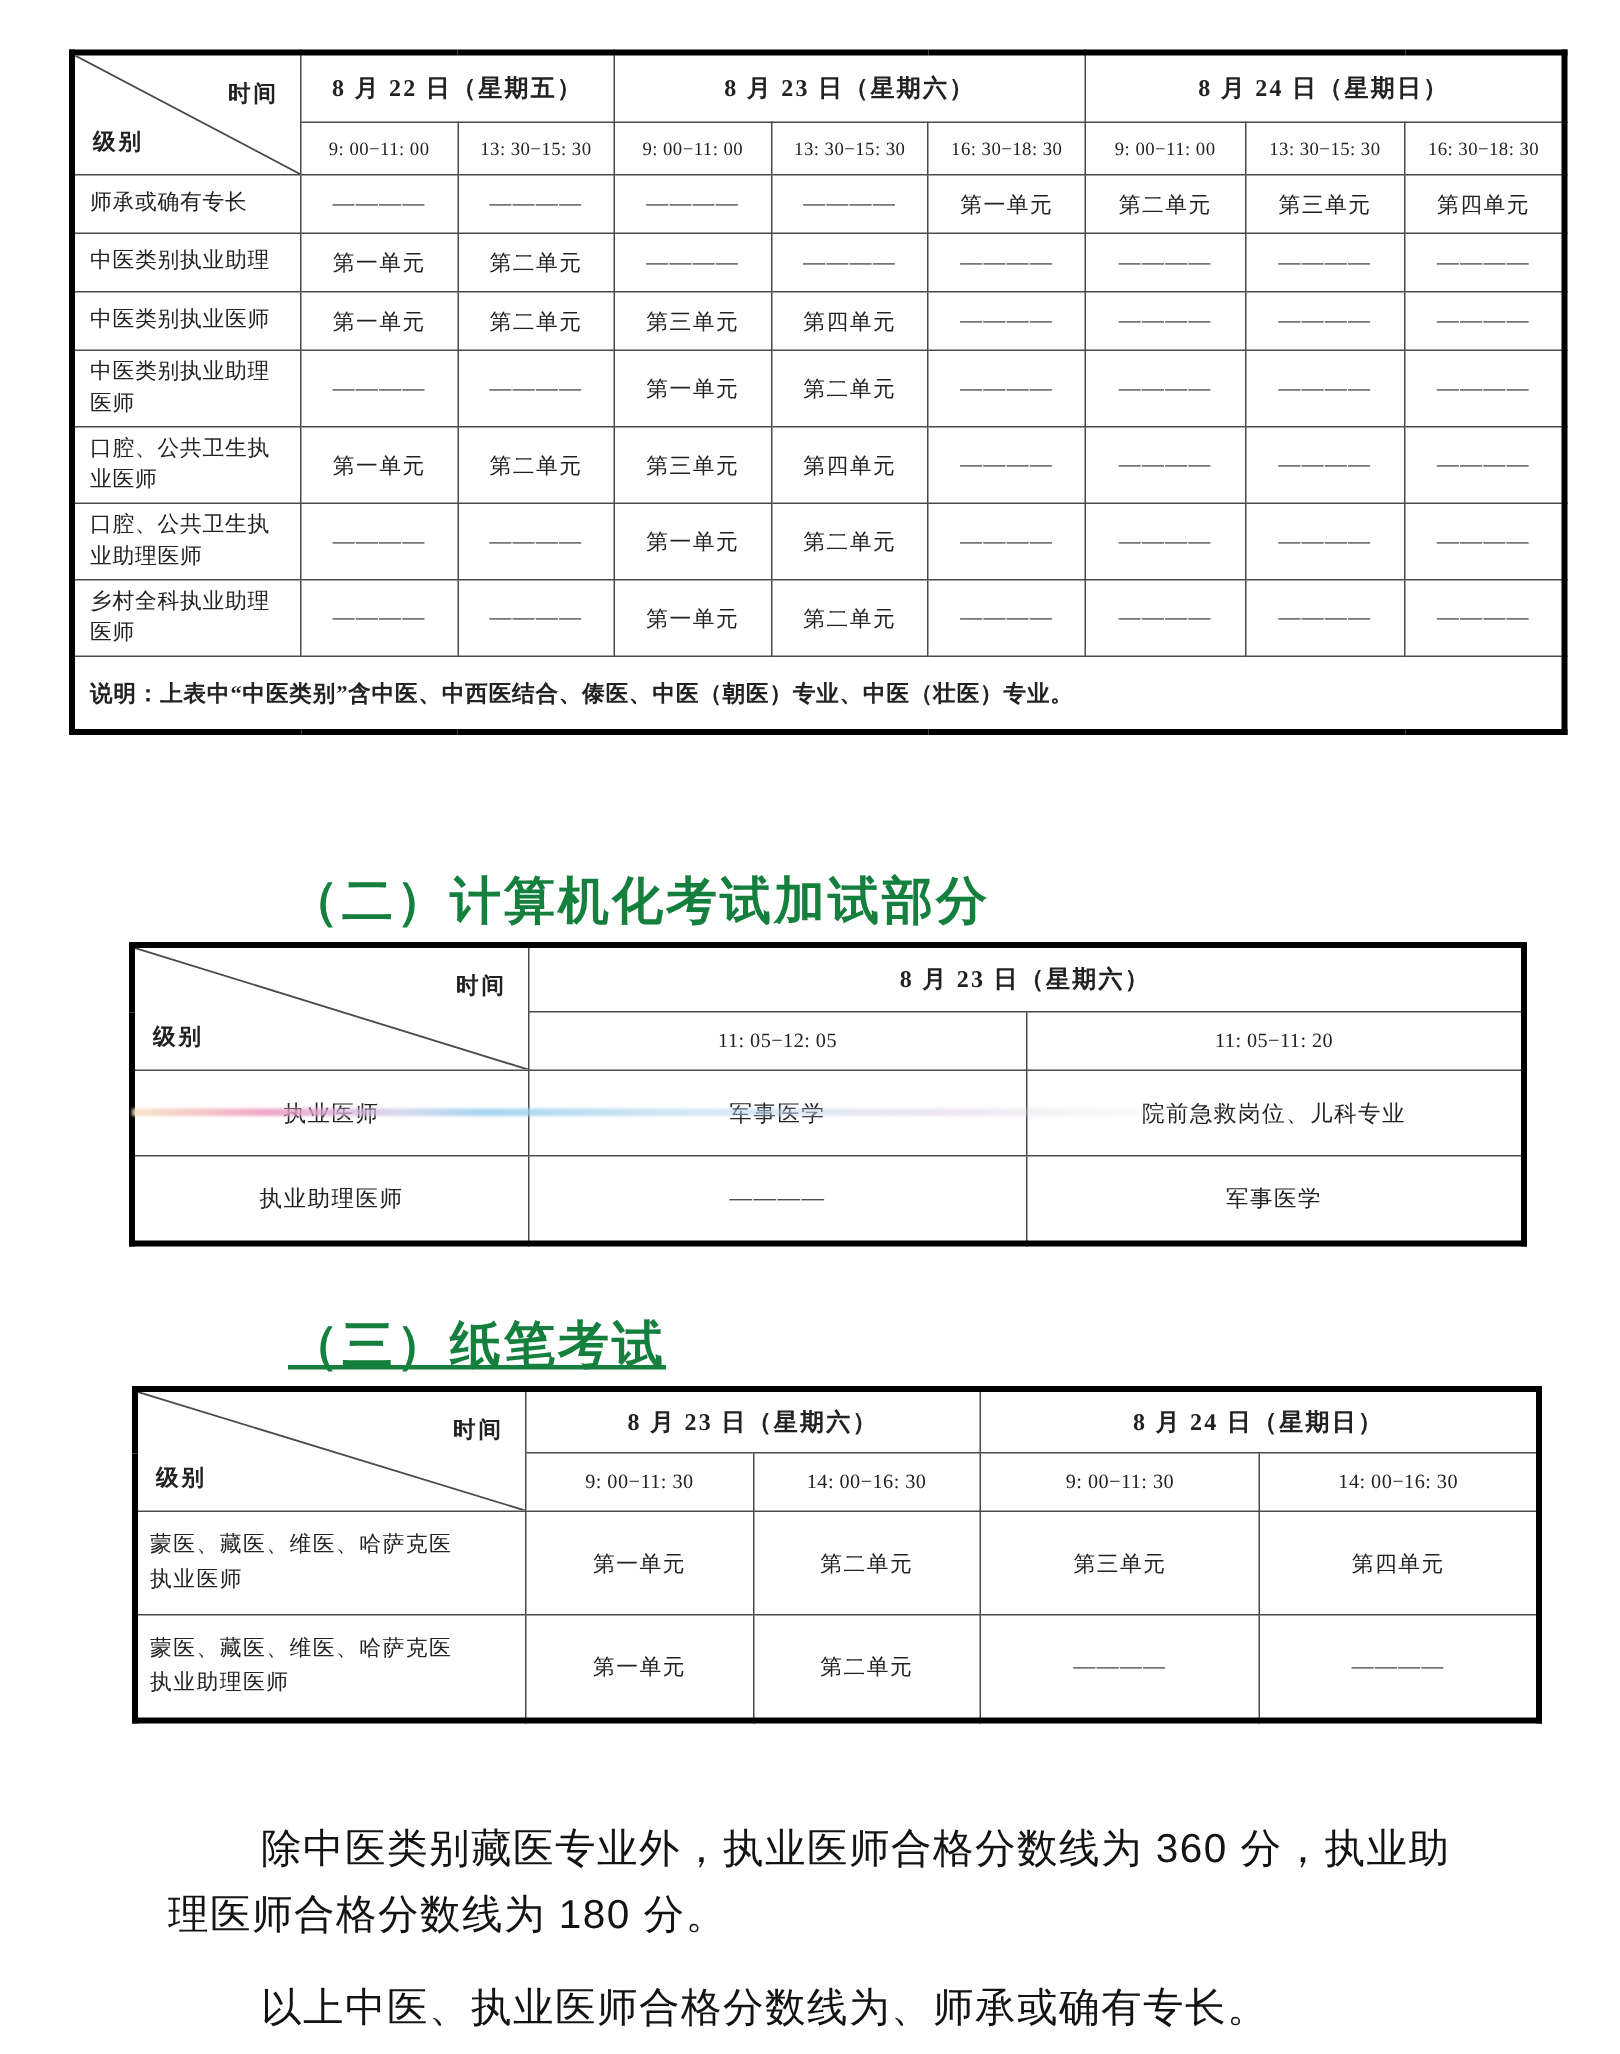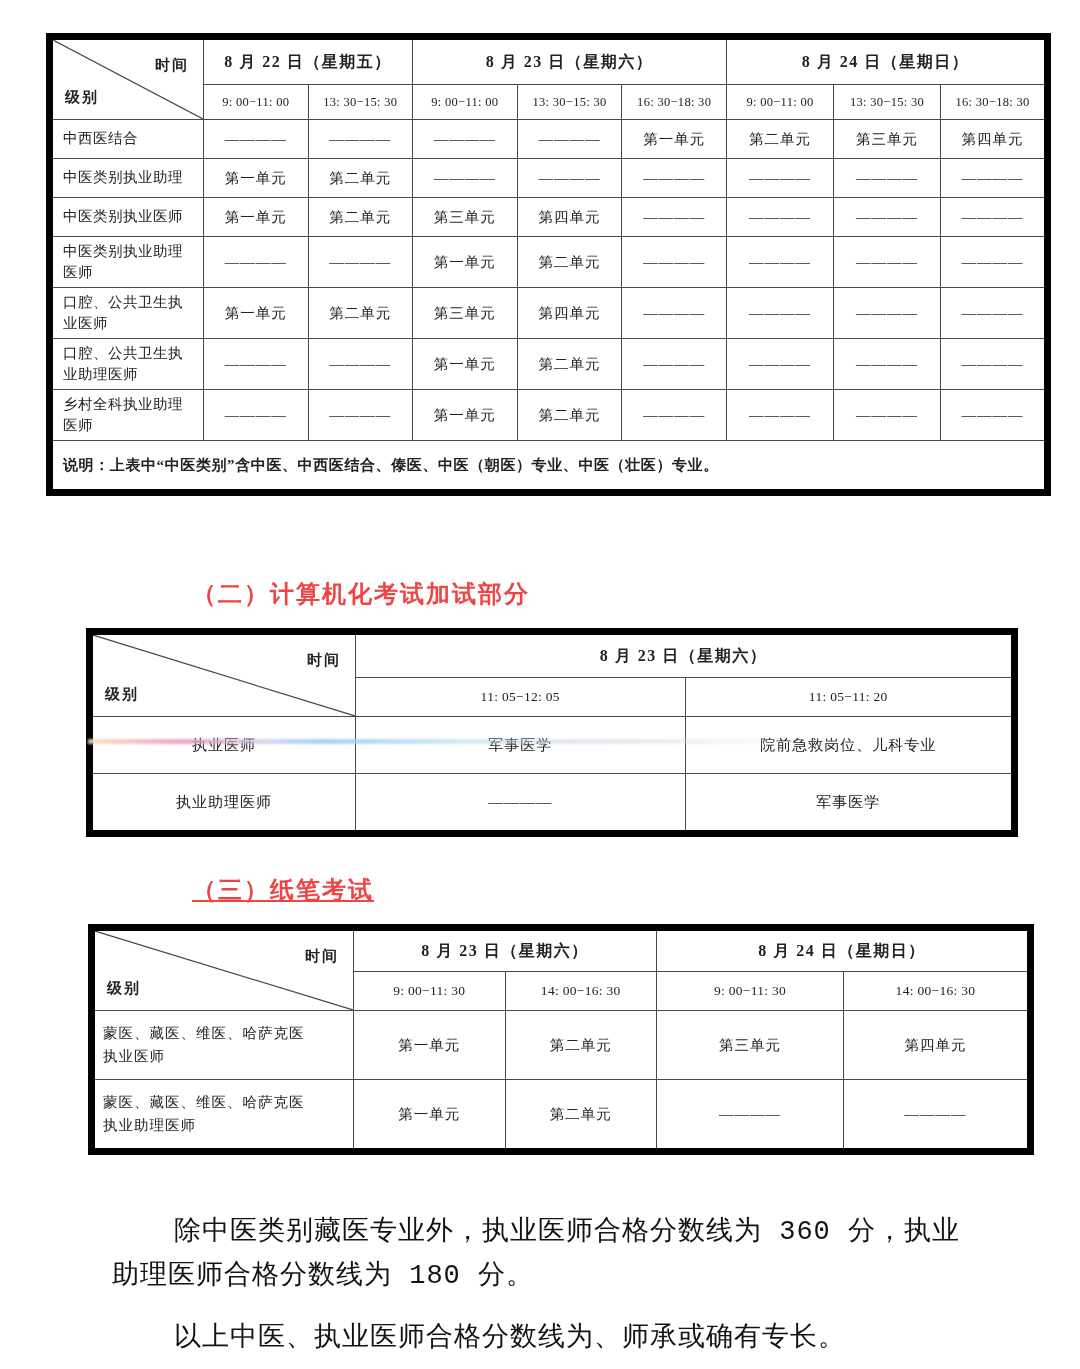--- a/index.html
+++ b/index.html
@@ -23,21 +23,21 @@
   }
   table td, table th {
     border: 1px solid #4a4a4a;
     padding: 0;
     text-align: center;
     vertical-align: middle;
     font-weight: normal;
     color: #222;
   }
   .outer-thick {
-    border: 7px solid #000000;
+    border: 4px solid #000000;
   }
 
   
   #t1-wrap {
     position: absolute;
     left: 46px;
     top: 33px;
     width: 988px;
   }
   #t1 { width: 988px; }
@@ -101,24 +101,24 @@
     padding: 7px 11px 7px 10px;
     font-size: 15px;
     font-weight: bold;
     letter-spacing: 0.6px;
     height: 34px !important;
   }
 
   
   .sec-head {
     position: absolute;
-    font-size: 24px;
+    font-size: 34px;
     font-weight: bold;
     letter-spacing: 2px;
-    color: #ef4444;
+    color: #15803d;
     font-family: "Liberation Serif", "DejaVu Serif", serif;
     white-space: nowrap;
   }
   #sec2-head { left: 192px; top: 578px; }
   #sec3-head { left: 192px; top: 874px; text-decoration: underline; }
 
   
   #t2-wrap { position: absolute; left: 86px; top: 628px; width: 932px; }
   #t2 { width: 932px; }
   #t2 .corner-cell { height: 80px !important; }
@@ -154,21 +154,21 @@
   #t3 .rowlabel { font-size: 14px; line-height: 1.6; padding-left: 8px; }
   #t3 .body-row td { height: 60px; font-size: 14.5px; letter-spacing: 1px; }
 
   
   .para {
     position: absolute;
     font-size: 27px;
     line-height: 1.62;
     letter-spacing: 1px;
     color: #131313;
-    font-family: Liberation Mono, monospace;
+    font-family: Liberation Sans, sans-serif;
   }
   #para1 { left: 112px; top: 1184px; width: 860px; text-indent: 62px; }
   #para2 { left: 112px; top: 1290px; width: 860px; text-indent: 62px; }
 </style>
 </head>
 <body>
 
 <div id="t1-wrap">
   <table id="t1" class="outer-thick">
     <tbody>
@@ -189,21 +189,21 @@
         <td class="timecell" style="width:104px">13: 30−15: 30</td>
         <td class="timecell" style="width:104px">9: 00−11: 00</td>
         <td class="timecell" style="width:105px">13: 30−15: 30</td>
         <td class="timecell" style="width:104px">16: 30−18: 30</td>
         <td class="timecell" style="width:104px">9: 00−11: 00</td>
         <td class="timecell" style="width:105px">13: 30−15: 30</td>
         <td class="timecell" style="width:104px">16: 30−18: 30</td>
       </tr>
 
       <tr class="body-row">
-        <td class="rowlabel">中西医结合</td>
+        <td class="rowlabel">师承或确有专长</td>
         <td class="datacell">————</td>
         <td class="datacell">————</td>
         <td class="datacell">————</td>
         <td class="datacell">————</td>
         <td class="datacell">第一单元</td>
         <td class="datacell">第二单元</td>
         <td class="datacell">第三单元</td>
         <td class="datacell">第四单元</td>
       </tr>
       <tr class="body-row">

